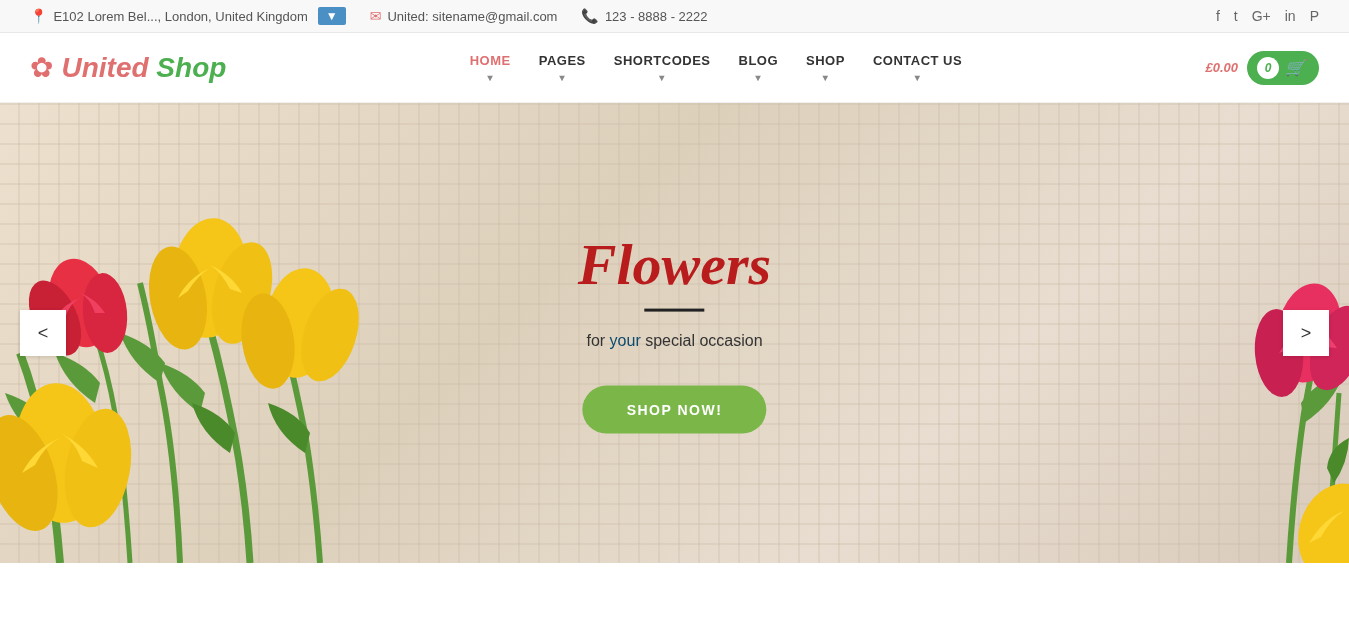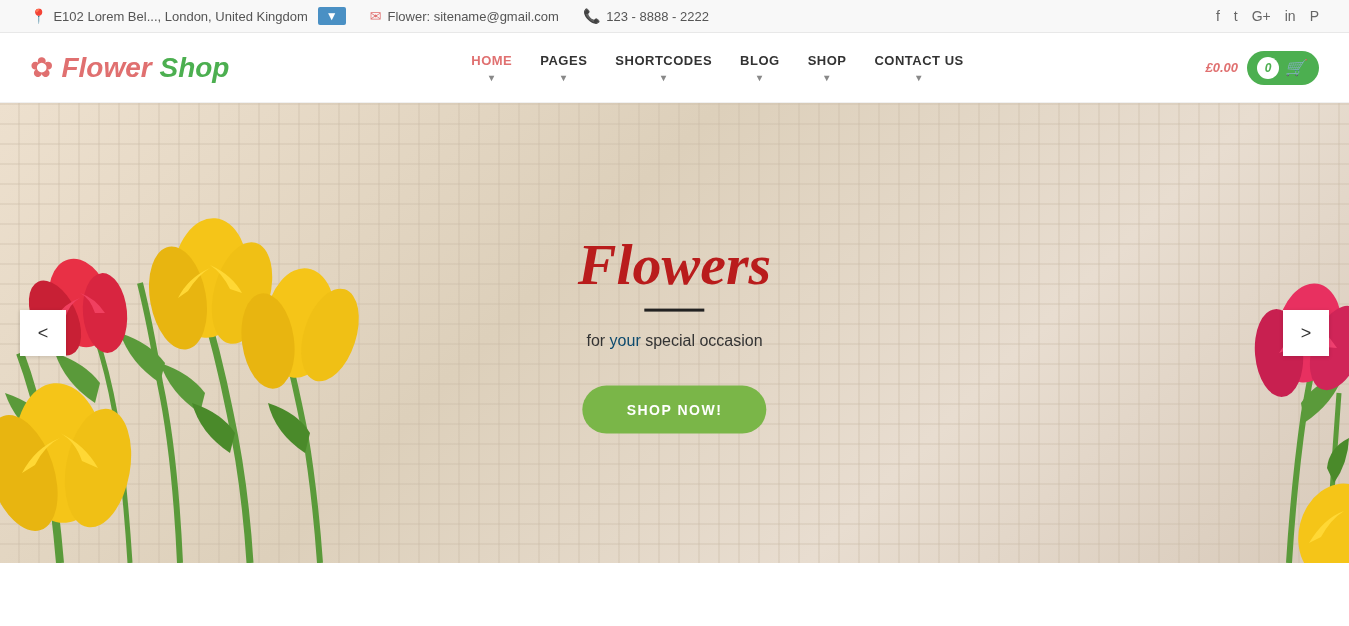--- a/index.html
+++ b/index.html
@@ -267,41 +267,41 @@
 
 <div class="top-bar">
   <div class="top-bar-left">
     <div class="top-bar-item">
       <span class="top-bar-icon">📍</span>
       <span>E102 Lorem Bel..., London, United Kingdom</span>
       <span class="dropdown-indicator">▼</span>
     </div>
     <div class="top-bar-item">
       <span class="top-bar-icon">✉</span>
-      <span>Flower: sitename@gmail.com</span>
+      <span>United: sitename@gmail.com</span>
     </div>
     <div class="top-bar-item">
       <span class="top-bar-icon">📞</span>
       <span>123 - 8888 - 2222</span>
     </div>
   </div>
   <div class="top-bar-right">
     <a class="social-icon">f</a>
     <a class="social-icon">t</a>
     <a class="social-icon">G+</a>
     <a class="social-icon">in</a>
     <a class="social-icon">P</a>
   </div>
 </div>
 
 <header class="header">
   <a class="logo" href="#">
     <span class="logo-icon">✿</span>
     <span class="logo-text">
-      <span class="flower">Flower </span><span class="shop">Shop</span>
+      <span class="flower">United </span><span class="shop">Shop</span>
     </span>
   </a>
 
   <nav>
     <a class="nav-item active">
       <span>HOME</span>
       <span class="nav-chevron">▾</span>
     </a>
     <a class="nav-item">
       <span>PAGES</span>

